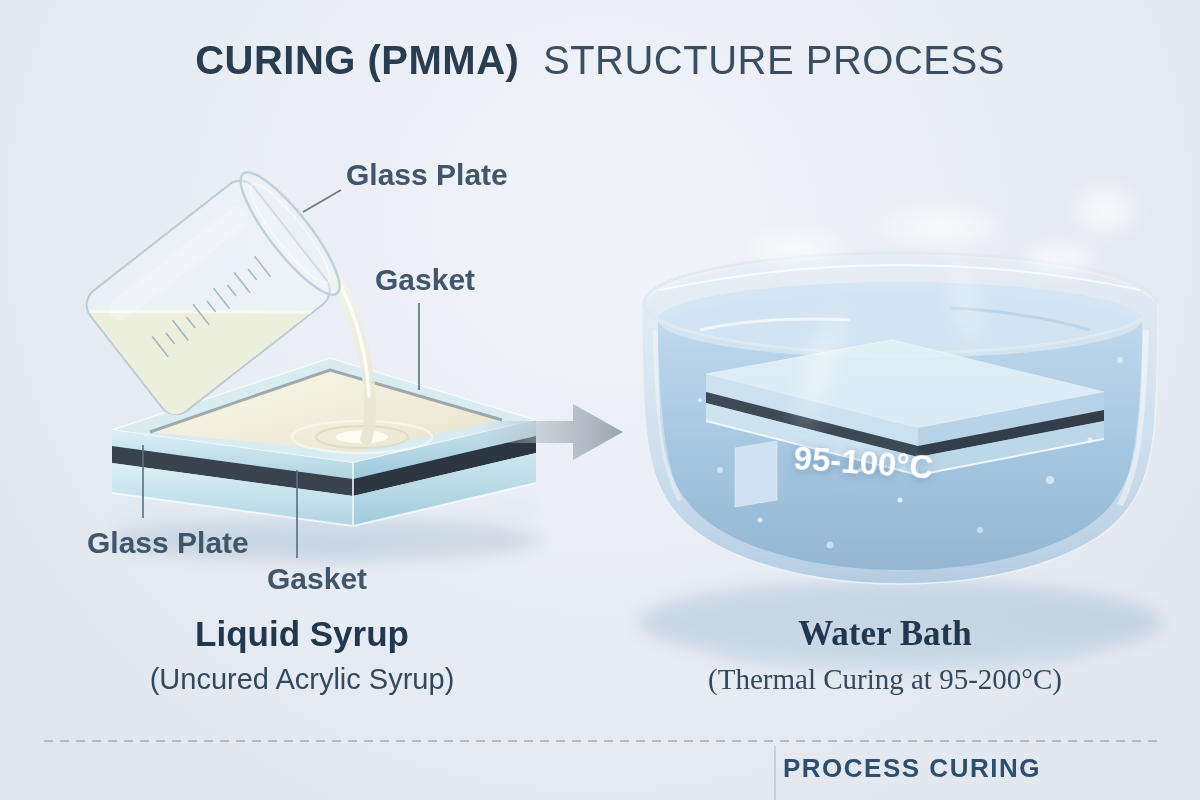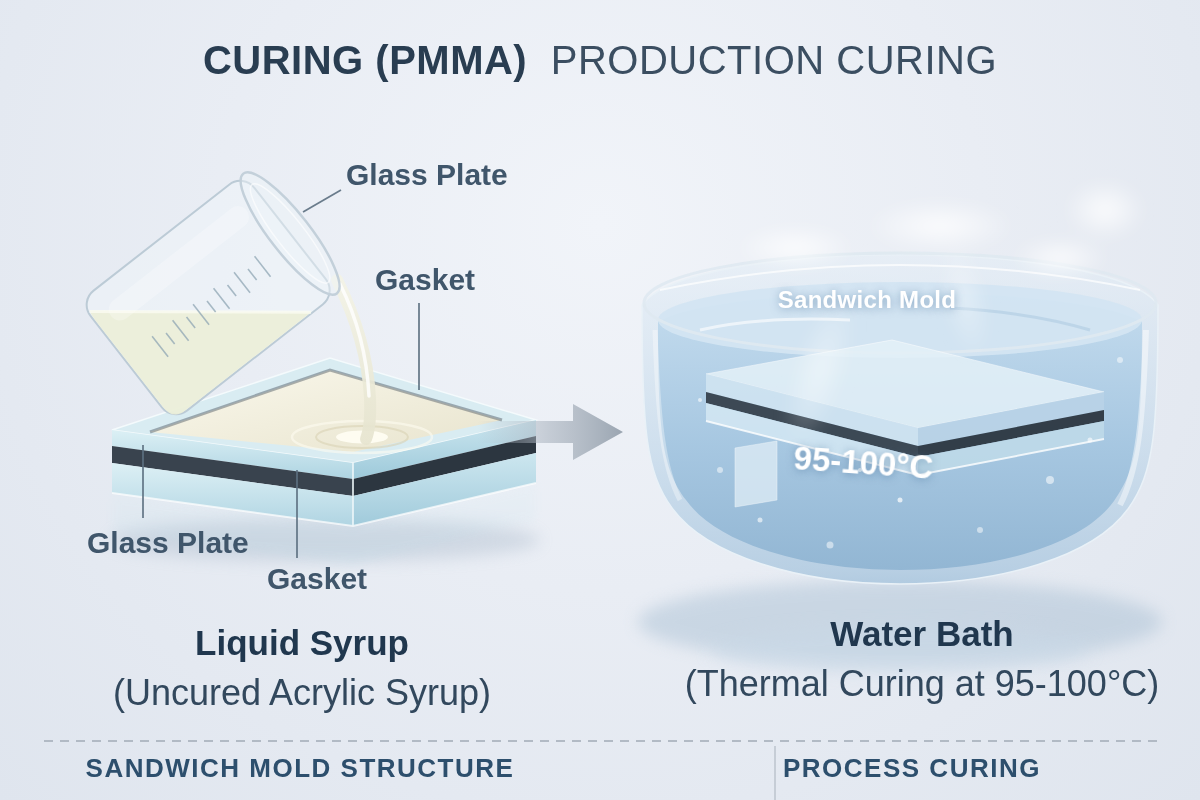--- a/index.html
+++ b/index.html
@@ -15,24 +15,24 @@
   .title-bold  { font-weight:700; color:#293d51; }
   .title-light { font-weight:400; color:#3b4e61; margin-left:12px; }
 
   .lbl { font-size:30px; font-weight:700; color:#40566b; }
   .lbl-gp-top { left:346px; top:158px; }
   .lbl-gk-top { left:375px; top:263px; }
   .lbl-gp-bot { left:87px;  top:526px; }
   .lbl-gk-bot { left:267px; top:562px; }
 
   .caption-block { text-align:center; }
-  .caption-left  { left:92px;  top:614px; width:420px;margin-top:9px; }
-  .caption-right { left:672px; top:614px; width:500px; }
+  .caption-left  { left:92px;  top:614px; width:420px; }
+  .caption-right { left:635px; top:614px; width:500px;font-family:Liberation Serif, serif; }
   .caption    { font-size:35px; font-weight:700; color:#20374e; }
-  .subcaption { margin-top:9px; font-size:36px; font-weight:400; color:#32485d; }
+  .subcaption { margin-top:9px; font-size:29px; font-weight:400; color:#32485d; }
 
   .white-lbl { color:#ffffff; text-shadow:0 1px 8px rgba(70,110,150,.55); text-align:center; }
   .mold-lbl { left:772px; top:286px; width:190px; font-size:24px; font-weight:700; letter-spacing:.3px; }
   .temp-lbl { left:786px; top:444px; width:155px; font-size:33px; font-weight:700; transform:rotate(4deg); }
 
   .footer-dash { position:absolute; z-index:2; left:44px; top:740px; width:1114px; height:2px;
     background:repeating-linear-gradient(90deg,#a9b2bd 0 9px, transparent 9px 16px); opacity:.85; }
   .footer-divider { position:absolute; z-index:2; left:774px; top:746px; width:2px; height:54px; background:#c6cdd6; }
   .footer-lbl { font-size:26px; font-weight:700; letter-spacing:1.5px; color:#2d4f6d; text-align:center; }
   .footer-left  { left:45px;  top:753px; width:510px; }
@@ -193,39 +193,37 @@
     <g stroke="#5d7081" stroke-width="1.8" opacity=".9">
       <line x1="341" y1="190" x2="303" y2="212"></line>
       <line x1="419" y1="303" x2="419" y2="390"></line>
       <line x1="143" y1="445" x2="143" y2="518"></line>
       <line x1="297" y1="470" x2="297" y2="558"></line>
     </g>
   </svg>
 
   <div class="txt title">
     <span class="title-bold">CURING (PMMA)</span>
-    <span class="title-light">PRODUCTION CURING</span>
+    <span class="title-light">STRUCTURE PROCESS</span>
   </div>
 
   <div class="txt lbl lbl-gp-top">Glass Plate</div>
   <div class="txt lbl lbl-gk-top">Gasket</div>
   <div class="txt lbl lbl-gp-bot">Glass Plate</div>
   <div class="txt lbl lbl-gk-bot">Gasket</div>
 
   <div class="txt caption-block caption-left">
     <div class="caption">Liquid Syrup</div>
     <div class="subcaption">(Uncured Acrylic Syrup)</div>
   </div>
 
-  <div class="txt white-lbl mold-lbl">Sandwich Mold</div>
   <div class="txt white-lbl temp-lbl">95-100°C</div>
 
   <div class="txt caption-block caption-right">
     <div class="caption">Water Bath</div>
-    <div class="subcaption">(Thermal Curing at 95-100°C)</div>
+    <div class="subcaption">(Thermal Curing at 95-200°C)</div>
   </div>
 
   <div class="footer-dash"></div>
   <div class="footer-divider"></div>
-  <div class="txt footer-lbl footer-left">SANDWICH MOLD STRUCTURE</div>
   <div class="txt footer-lbl footer-right">PROCESS CURING</div>
 
 </div>
 
 </body></html>

